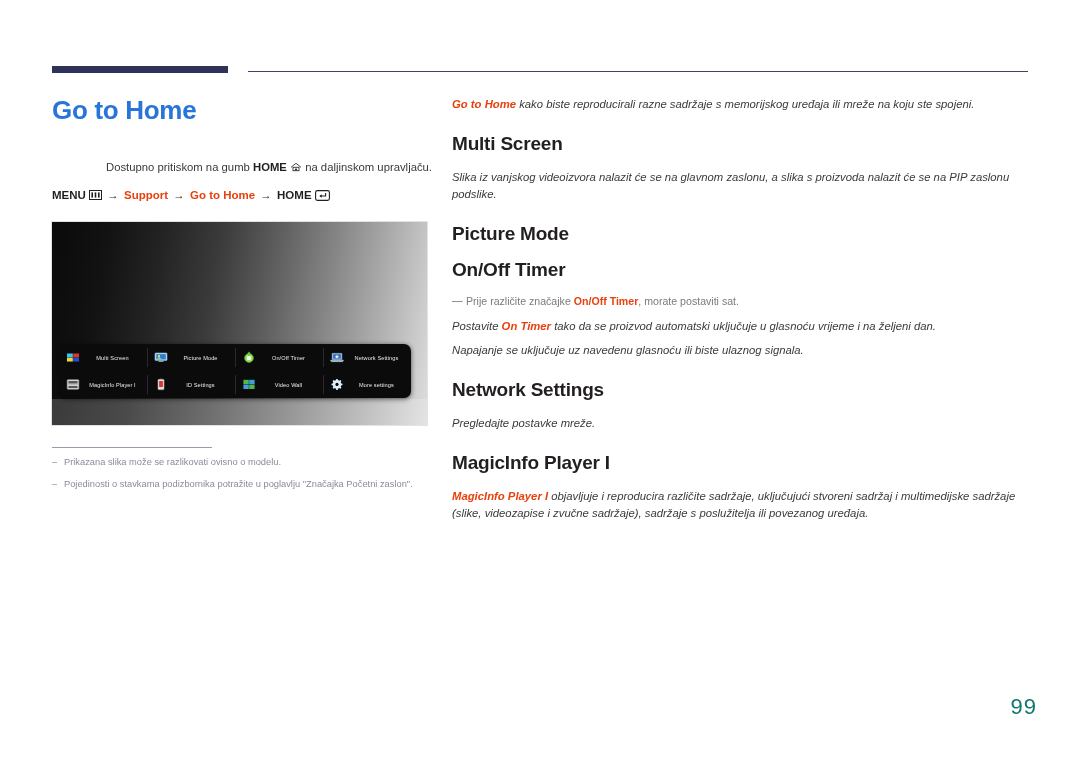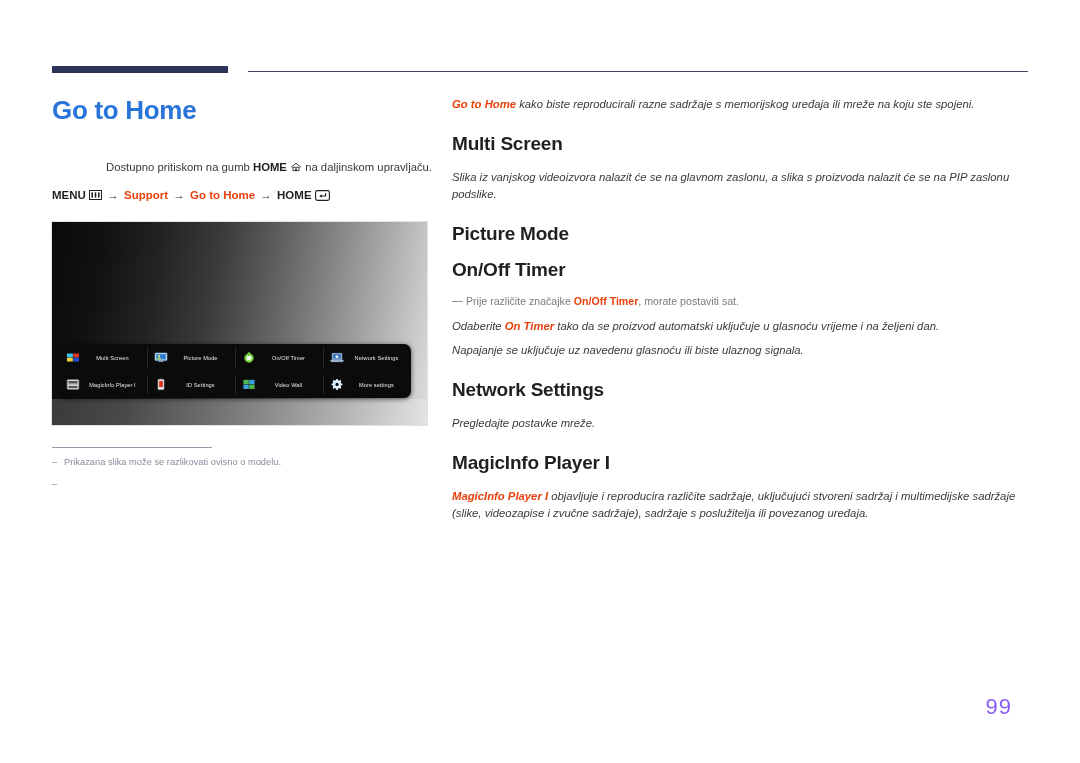--- a/index.html
+++ b/index.html
@@ -229,24 +229,24 @@
     top: -1px;
     color: #6f6f6f;
   }
   .note-line .red-b { color: #e8410e; font-weight: bold; }
 
   .tight { margin-bottom: 7px; }
 
   
   .page-num {
     position: absolute;
-    right: 68px;
+    right: 43px;
     bottom: 43px;
     font-size: 22px;
-    color: #8b5cf6;
+    color: #0f766e;
     letter-spacing: 1px;
   }
 </style>
 </head>
 <body>
 
 <div class="header-rule">
   <div class="bar-thick"></div>
   <div class="bar-thin"></div>
 </div>
@@ -400,41 +400,42 @@
   </div>
 
   <div class="foot-rule"></div>
 
   <p class="foot-note">
     <span class="dash">–</span>
     <span>Prikazana slika može se razlikovati ovisno o modelu.</span>
   </p>
   <p class="foot-note">
     <span class="dash">–</span>
+    <span>Pojedinosti o stavkama podizbornika potražite u poglavlju "Značajka Početni zaslon".</span>
   </p>
 
 </div>
 
 <div class="col-right">
 
   <p class="body-text">
     <span class="red-b">Go to Home</span><span> kako biste reproducirali razne sadržaje s memorijskog uređaja ili mreže na koju ste spojeni.</span>
   </p>
 
   <h2 class="sec">Multi Screen</h2>
   <p class="body-text">Slika iz vanjskog videoizvora nalazit će se na glavnom zaslonu, a slika s proizvoda nalazit će se na PIP zaslonu podslike.</p>
 
   <h2 class="sec sec-gap">Picture Mode</h2>
 
   <h2 class="sec sec-gap">On/Off Timer</h2>
   <p class="note-line">
     <span class="emdash">—</span><span>Prije različite značajke </span><span class="red-b">On/Off Timer</span><span>, morate postaviti sat.</span>
   </p>
   <p class="body-text tight">
-    <span>Odaberite </span><span class="red-b">On Timer</span><span> tako da se proizvod automatski uključuje u glasnoću vrijeme i na željeni dan.</span>
+    <span>Postavite </span><span class="red-b">On Timer</span><span> tako da se proizvod automatski uključuje u glasnoću vrijeme i na željeni dan.</span>
   </p>
   <p class="body-text">Napajanje se uključuje uz navedenu glasnoću ili biste ulaznog signala.</p>
 
   <h2 class="sec sec-gap">Network Settings</h2>
   <p class="body-text">Pregledajte postavke mreže.</p>
 
   <h2 class="sec sec-gap">MagicInfo Player I</h2>
   <p class="body-text">
     <span class="red-b">MagicInfo Player I</span><span> objavljuje i reproducira različite sadržaje, uključujući stvoreni sadržaj i multimedijske sadržaje (slike, videozapise i zvučne sadržaje), sadržaje s poslužitelja ili povezanog uređaja.</span>
   </p>

